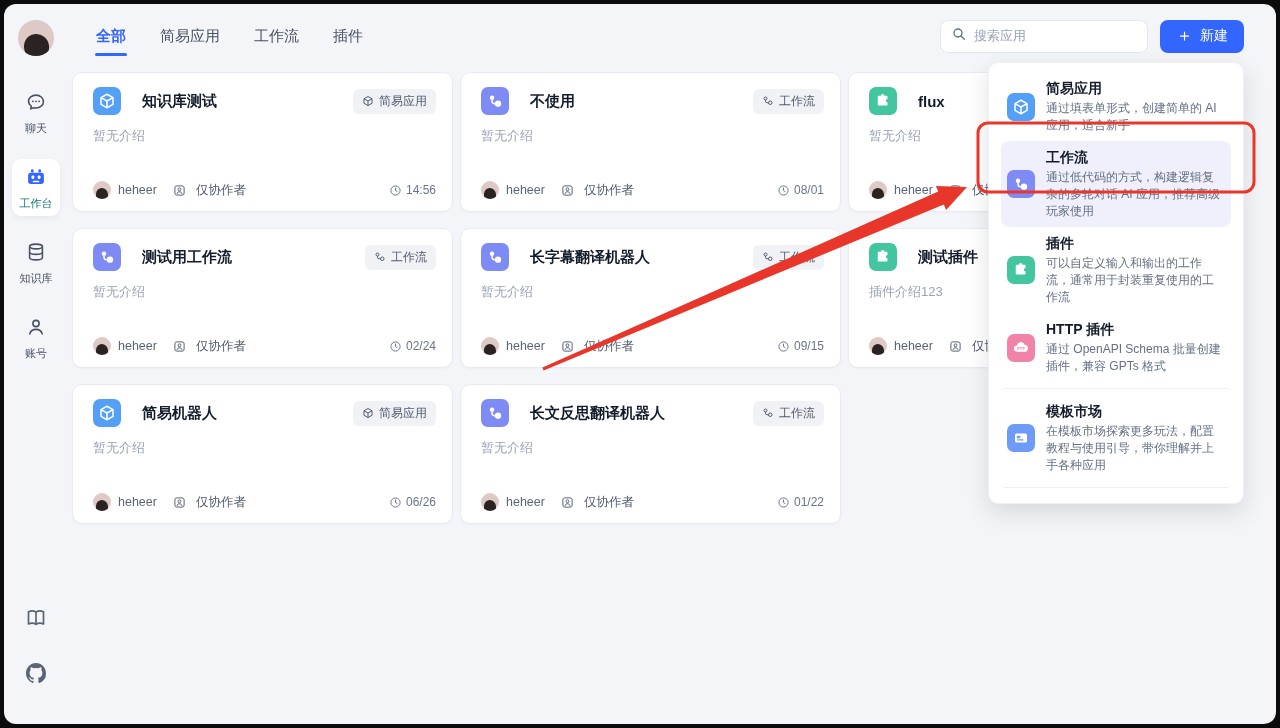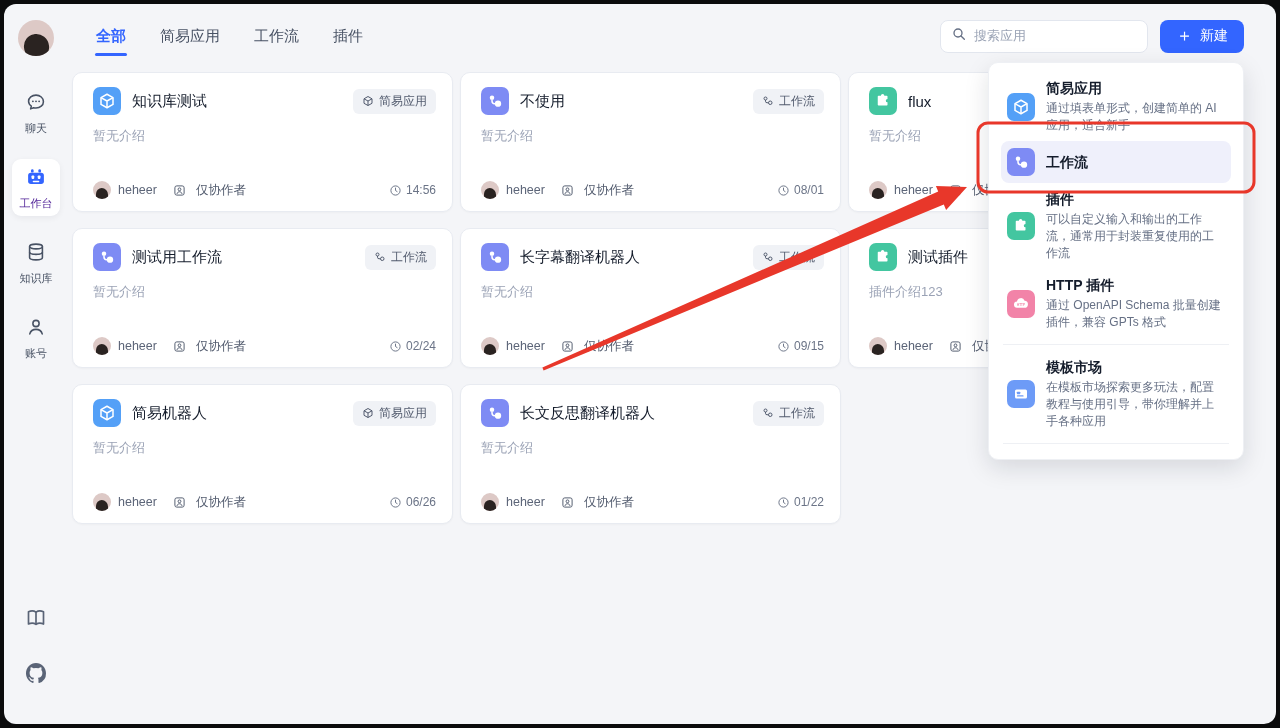--- a/index.html
+++ b/index.html
@@ -8,21 +8,21 @@
 
   .window { position:absolute; inset:4px; background:#f4f5f8; border-radius:12px; overflow:hidden; }
 
   
   .sidebar { position:absolute; left:0; top:0; bottom:0; width:64px; display:flex; flex-direction:column; align-items:center; padding:16px 0 18px;font-family:Liberation Mono, monospace; }
   .avatar { width:36px; height:36px; border-radius:50%; background:#ddc9c6; position:relative; overflow:hidden; cursor:pointer; }
   .avatar::after { content:""; position:absolute; left:17%; right:15%; top:40%; bottom:-10%; background:#2a2321; border-radius:48% 52% 45% 45%; transform:rotate(-7deg); }
   .side-nav { margin-top:28px; display:flex; flex-direction:column; gap:18px; align-items:center; }
   .side-item { width:48px; padding:7px 0 5px; border-radius:9px; display:flex; flex-direction:column; align-items:center; gap:3px; cursor:pointer; color:#485264; }
   .side-item .lbl { font-size:11px; }
-  .side-item.active { background:#ffffff; color:#4c1d95; box-shadow:0 2px 6px rgba(19,24,40,.06); }
+  .side-item.active { background:#ffffff; color:#0f766e; box-shadow:0 2px 6px rgba(19,24,40,.06); }
   .side-spacer { flex:1; }
   .side-bottom { display:flex; flex-direction:column; gap:26px; align-items:center; margin-bottom:16px; }
   .side-bottom svg { cursor:pointer; }
 
   
   .header { position:absolute; left:76px; right:0; top:0; height:64px; display:flex; padding:0 32px 0 14px; }
   .tabs { display:flex; gap:30px; align-items:center; }
   .tab { font-size:15px; color:#485264; font-weight:500; cursor:pointer; position:relative; padding:6px 2px; }
   .tab.active { color:#3365ff; font-weight:700; }
   .tab.active::after { content:""; position:absolute; left:1px; right:1px; bottom:-4px; height:3px; border-radius:2px; background:#3365ff; }
@@ -31,21 +31,21 @@
   .search-box input { border:none; outline:none; flex:1; font-size:13px; color:#222; background:transparent; font-family:Liberation Serif, serif; }
   .search-box input::placeholder { color:#9aa3b5; }
   .btn-create { height:33px; background:#3365ff; border:none; border-radius:8px; color:#fff; font-size:14px; display:flex; align-items:center; gap:7px; padding:0 16px; cursor:pointer; font-family:inherit; }
   .btn-create .plus { font-size:17px; font-weight:400; line-height:1; margin-top:-1px; }
 
   
   .grid { position:absolute; left:68px; right:47px; top:68px; display:grid; grid-template-columns:repeat(3,1fr); column-gap:7px; row-gap:16px; grid-auto-rows:140px; }
   .card { background:#fff; border:1px solid #e8ebf1; border-radius:10px; position:relative; padding:14px 16px 12px 20px; cursor:pointer; box-shadow:0 1px 2px rgba(19,24,40,.03); }
   .card-head { display:flex; align-items:center; }
   .app-icon { width:28px; height:28px; border-radius:7px; display:inline-flex; align-items:center; justify-content:center; flex:none; }
-  .card-title { font-size:15px; font-weight:400; color:#141c2b; margin-left:11px; flex:1; white-space:nowrap; overflow:hidden; }
+  .card-title { font-size:15px; font-weight:700; color:#141c2b; margin-left:21px; flex:1; white-space:nowrap; overflow:hidden; }
   .badge { background:#f0f2f6; border-radius:6px; padding:4px 9px; display:inline-flex; align-items:center; gap:5px; font-size:12px; color:#525b6e; flex:none; }
   .card-desc { margin:12px 0 0 0; font-size:13px; color:#9aa2b5; }
   .card-foot { position:absolute; left:20px; right:16px; bottom:12px; display:flex; align-items:center; font-size:12.5px; color:#5c6578; }
   .mini-avatar { width:18px; height:18px; border-radius:50%; background:#ddc9c6; position:relative; overflow:hidden; flex:none; margin-right:7px; }
   .mini-avatar::after { content:""; position:absolute; left:17%; right:15%; top:40%; bottom:-10%; background:#2a2321; border-radius:48% 52% 45% 45%; }
   .perm { display:inline-flex; align-items:center; gap:10px; margin-left:16px; color:#525b6e; }
   .time { margin-left:auto; display:inline-flex; align-items:center; gap:4px; color:#6b7487; font-size:12px; }
 
   
   .dropdown { position:absolute; left:984px; top:58px; width:256px; background:#fff; border:1px solid #eef0f4; border-radius:10px; box-shadow:0 8px 24px rgba(19,24,40,.13); padding:9px 12px; z-index:40; }
@@ -461,20 +461,21 @@
     <div class="menu-item highlight">
       <span class="app-icon" style="background-color: rgb(126, 139, 244);">
         <svg width="18" height="18" viewBox="0 0 24 24">
             <circle cx="8" cy="7.5" r="3" fill="#fff"></circle>
             <circle cx="16" cy="15.5" r="4.2" fill="#fff"></circle>
             <path d="M8 10.5v1.5a3.5 3.5 0 0 0 3.5 3.5h.6" fill="none" stroke="#fff" stroke-width="2"></path>
           </svg>
       </span>
       <span class="menu-texts">
         <span class="menu-title" style="display:block">工作流</span>
+        <span class="menu-desc" style="display:block">通过低代码的方式，构建逻辑复杂的多轮对话 AI 应用，推荐高级玩家使用</span>
       </span>
     </div>
     <div class="menu-item">
       <span class="app-icon" style="background-color: rgb(67, 198, 160);">
         <svg width="18" height="18" viewBox="0 0 24 24">
             <path d="M5 6a1 1 0 0 1 1-1h3.2a2.3 2.3 0 1 1 4.6 0H17a1 1 0 0 1 1 1v3.2a2.3 2.3 0 1 0 0 4.6V17a1 1 0 0 1-1 1H6a1 1 0 0 1-1-1V6z" fill="#fff"></path>
           </svg>
       </span>
       <span class="menu-texts">
         <span class="menu-title" style="display:block">插件</span>

